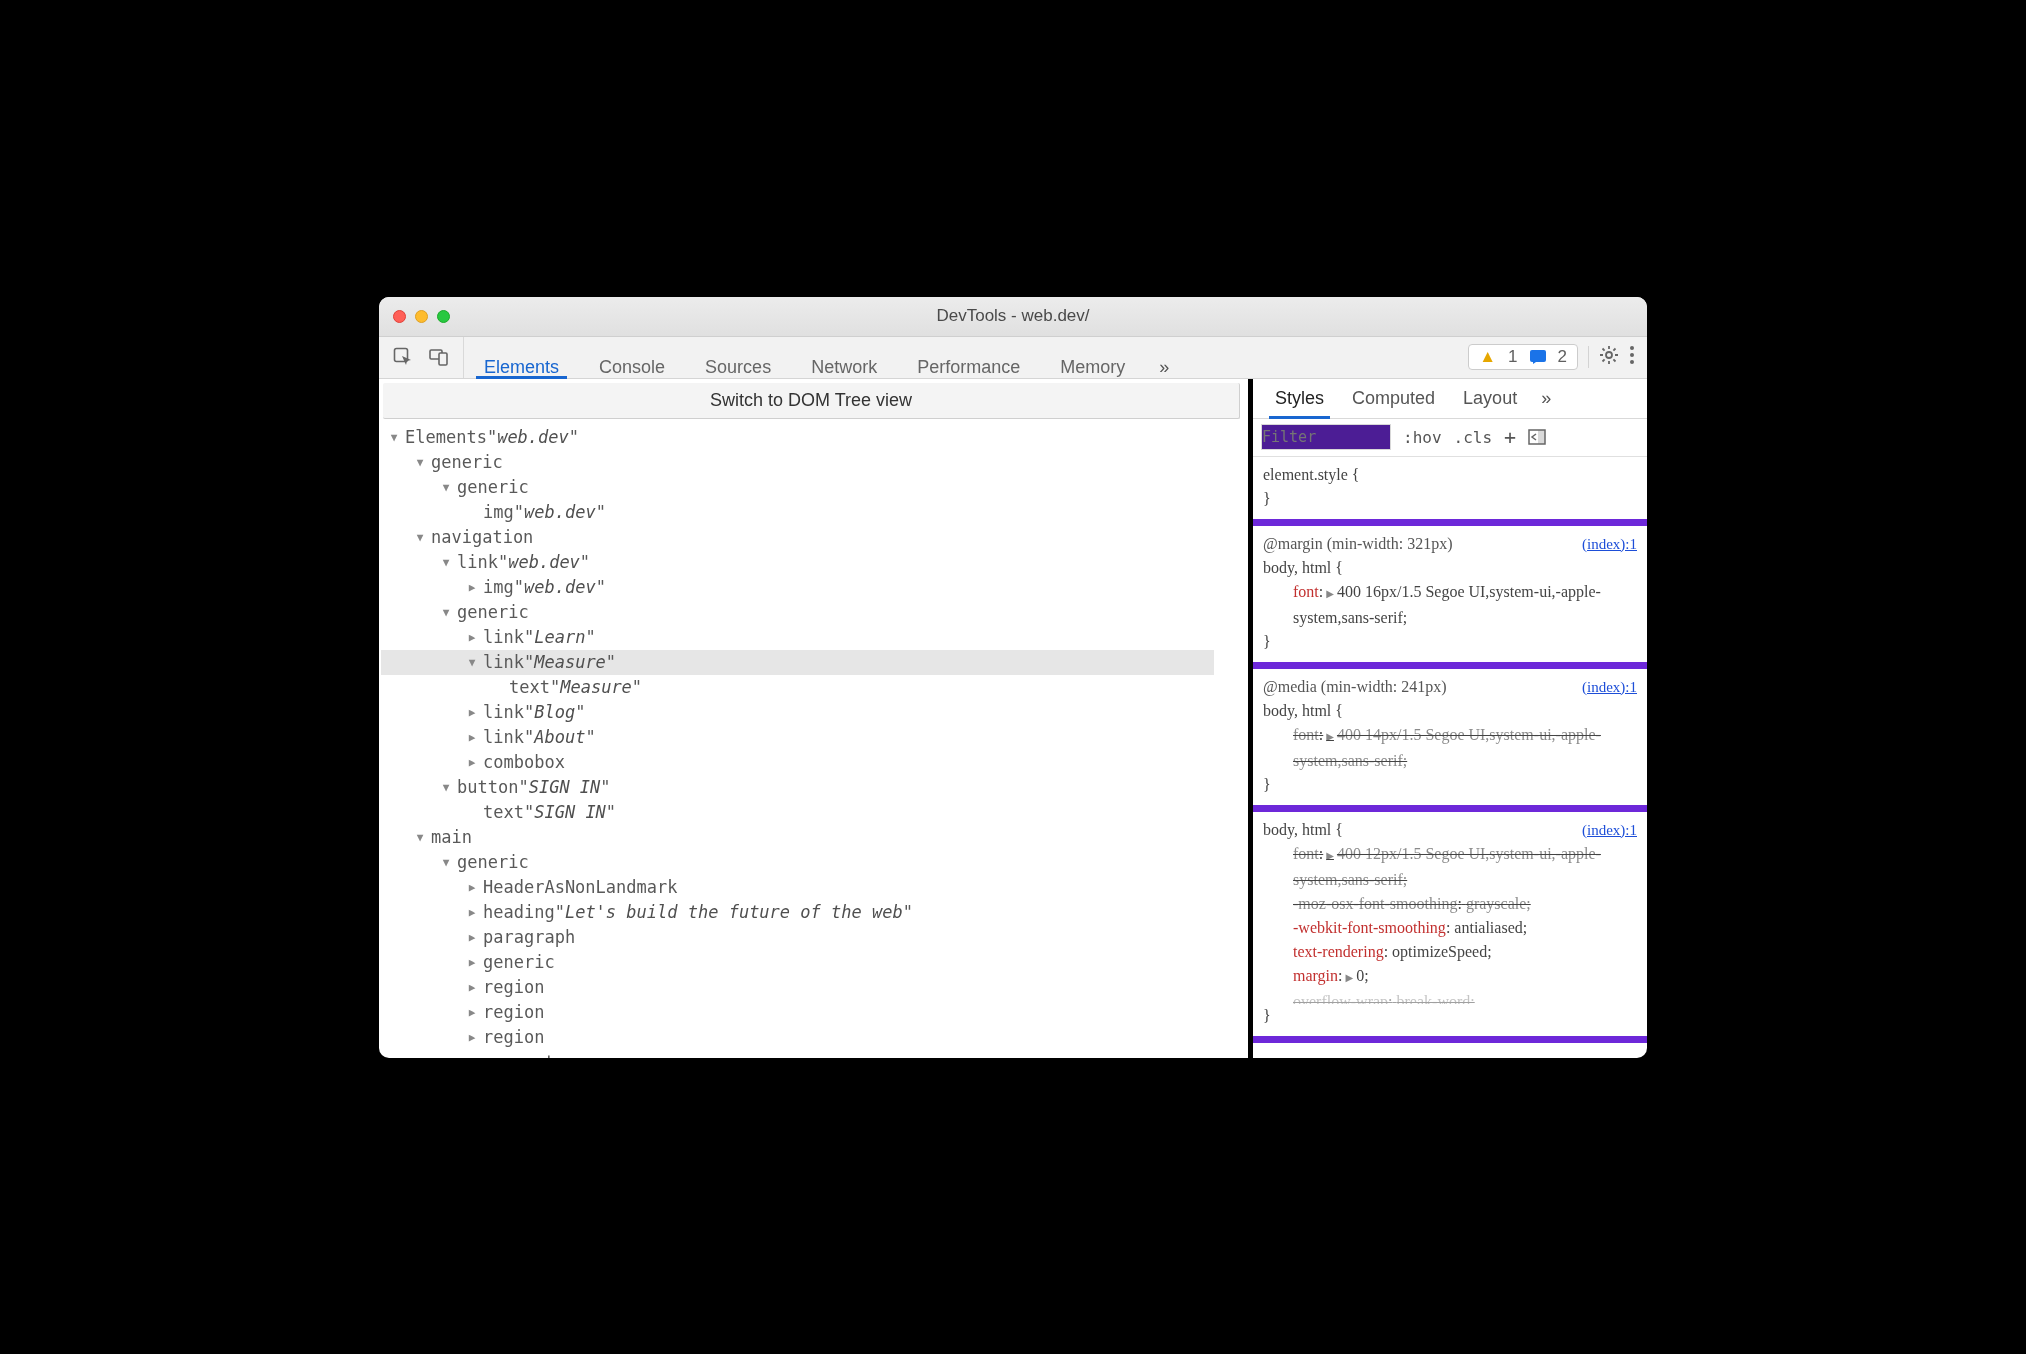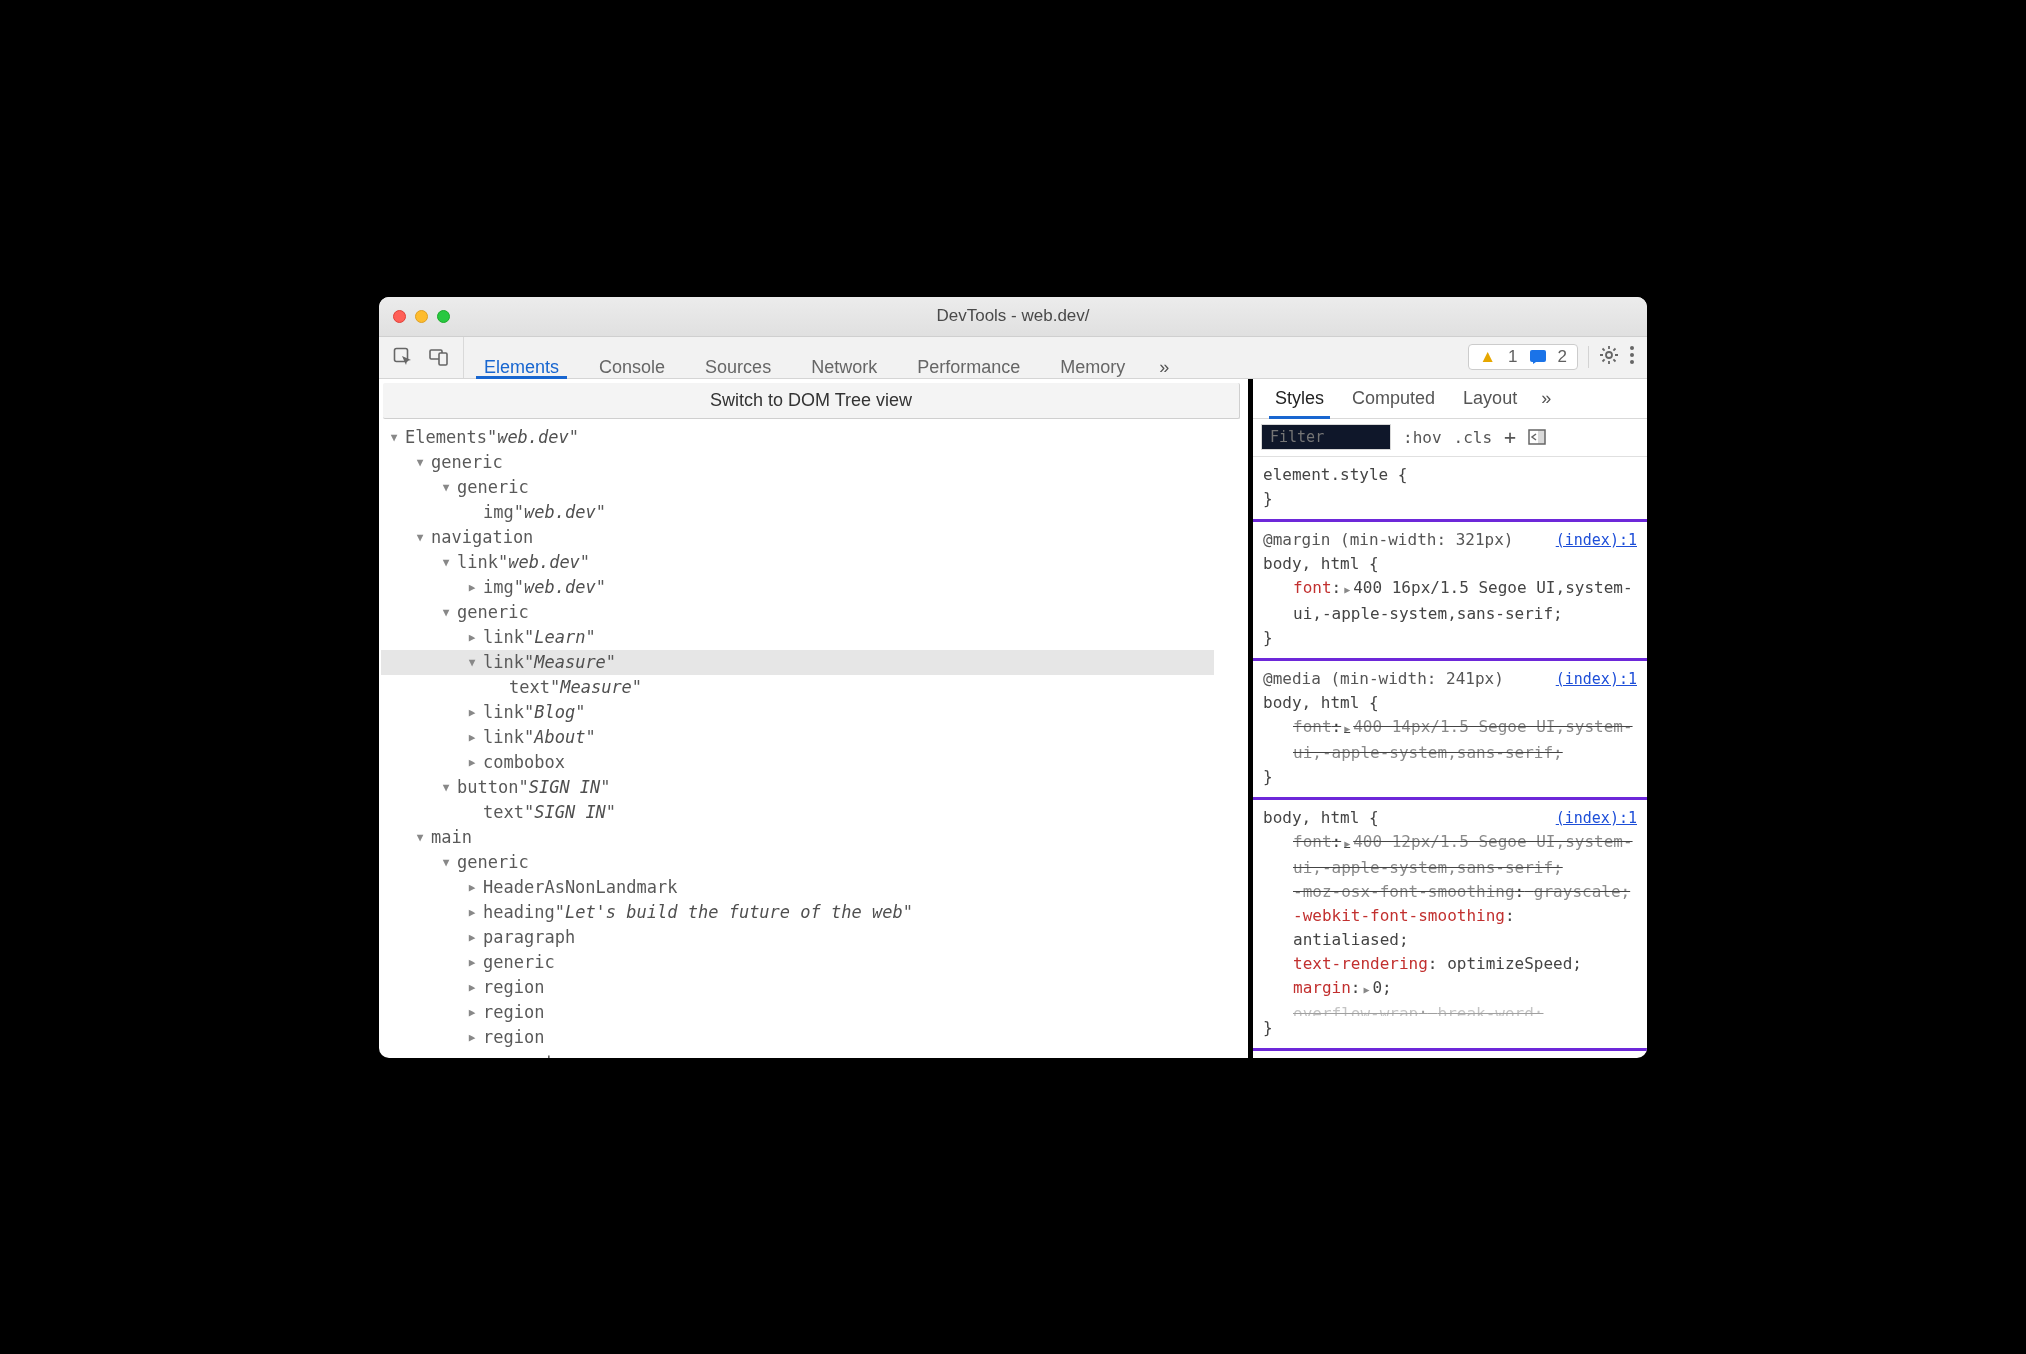--- a/index.html
+++ b/index.html
@@ -167,42 +167,43 @@
     padding: 0 8px;
     font-family: Menlo, Monaco, monospace;
     font-size: 16px;
     color: #555;
     background:#fff;
   }
   .filter-input {
     width: 130px;
     height: 26px;
     border: 1px solid #d8d8d8;
-    padding: 0 8px;
+    padding: 0 0;
     font-family: inherit;
     font-size: 15px;
     color: #888;
-    background:#0f172a;
+    background:#4c1d95;
   }
   .r-toolbar .btn { color: #555; cursor: default; }
   .plus { font-size: 20px; font-weight: 300; }
   .panel-ico svg { display:block; }
 
   .styles {
     flex: 1;
     overflow: auto;
     font-family: Menlo, Monaco, Consolas, monospace;
     font-size: 16px;
     line-height: 24px;
     color: #444;
   }
   .rule {
-    border-bottom: 3px solid #6d28d9;
+    border-bottom: 7px solid #6d28d9;
     padding: 6px 10px 8px 10px;
     position: relative;
+    font-family: Liberation Serif, serif;
   }
   .selector { color: #444; }
   .origin {
     position: absolute; right: 10px; top: 6px;
     color: #1d4ed8; text-decoration: underline; font-size: 15px;
   }
   .decl { padding-left: 30px; text-indent: -0px; }
   .prop { color: #c2302f; }
   .val { color: #444; }
   .tri { color: #888; font-size: 10px; padding: 0 3px; }

